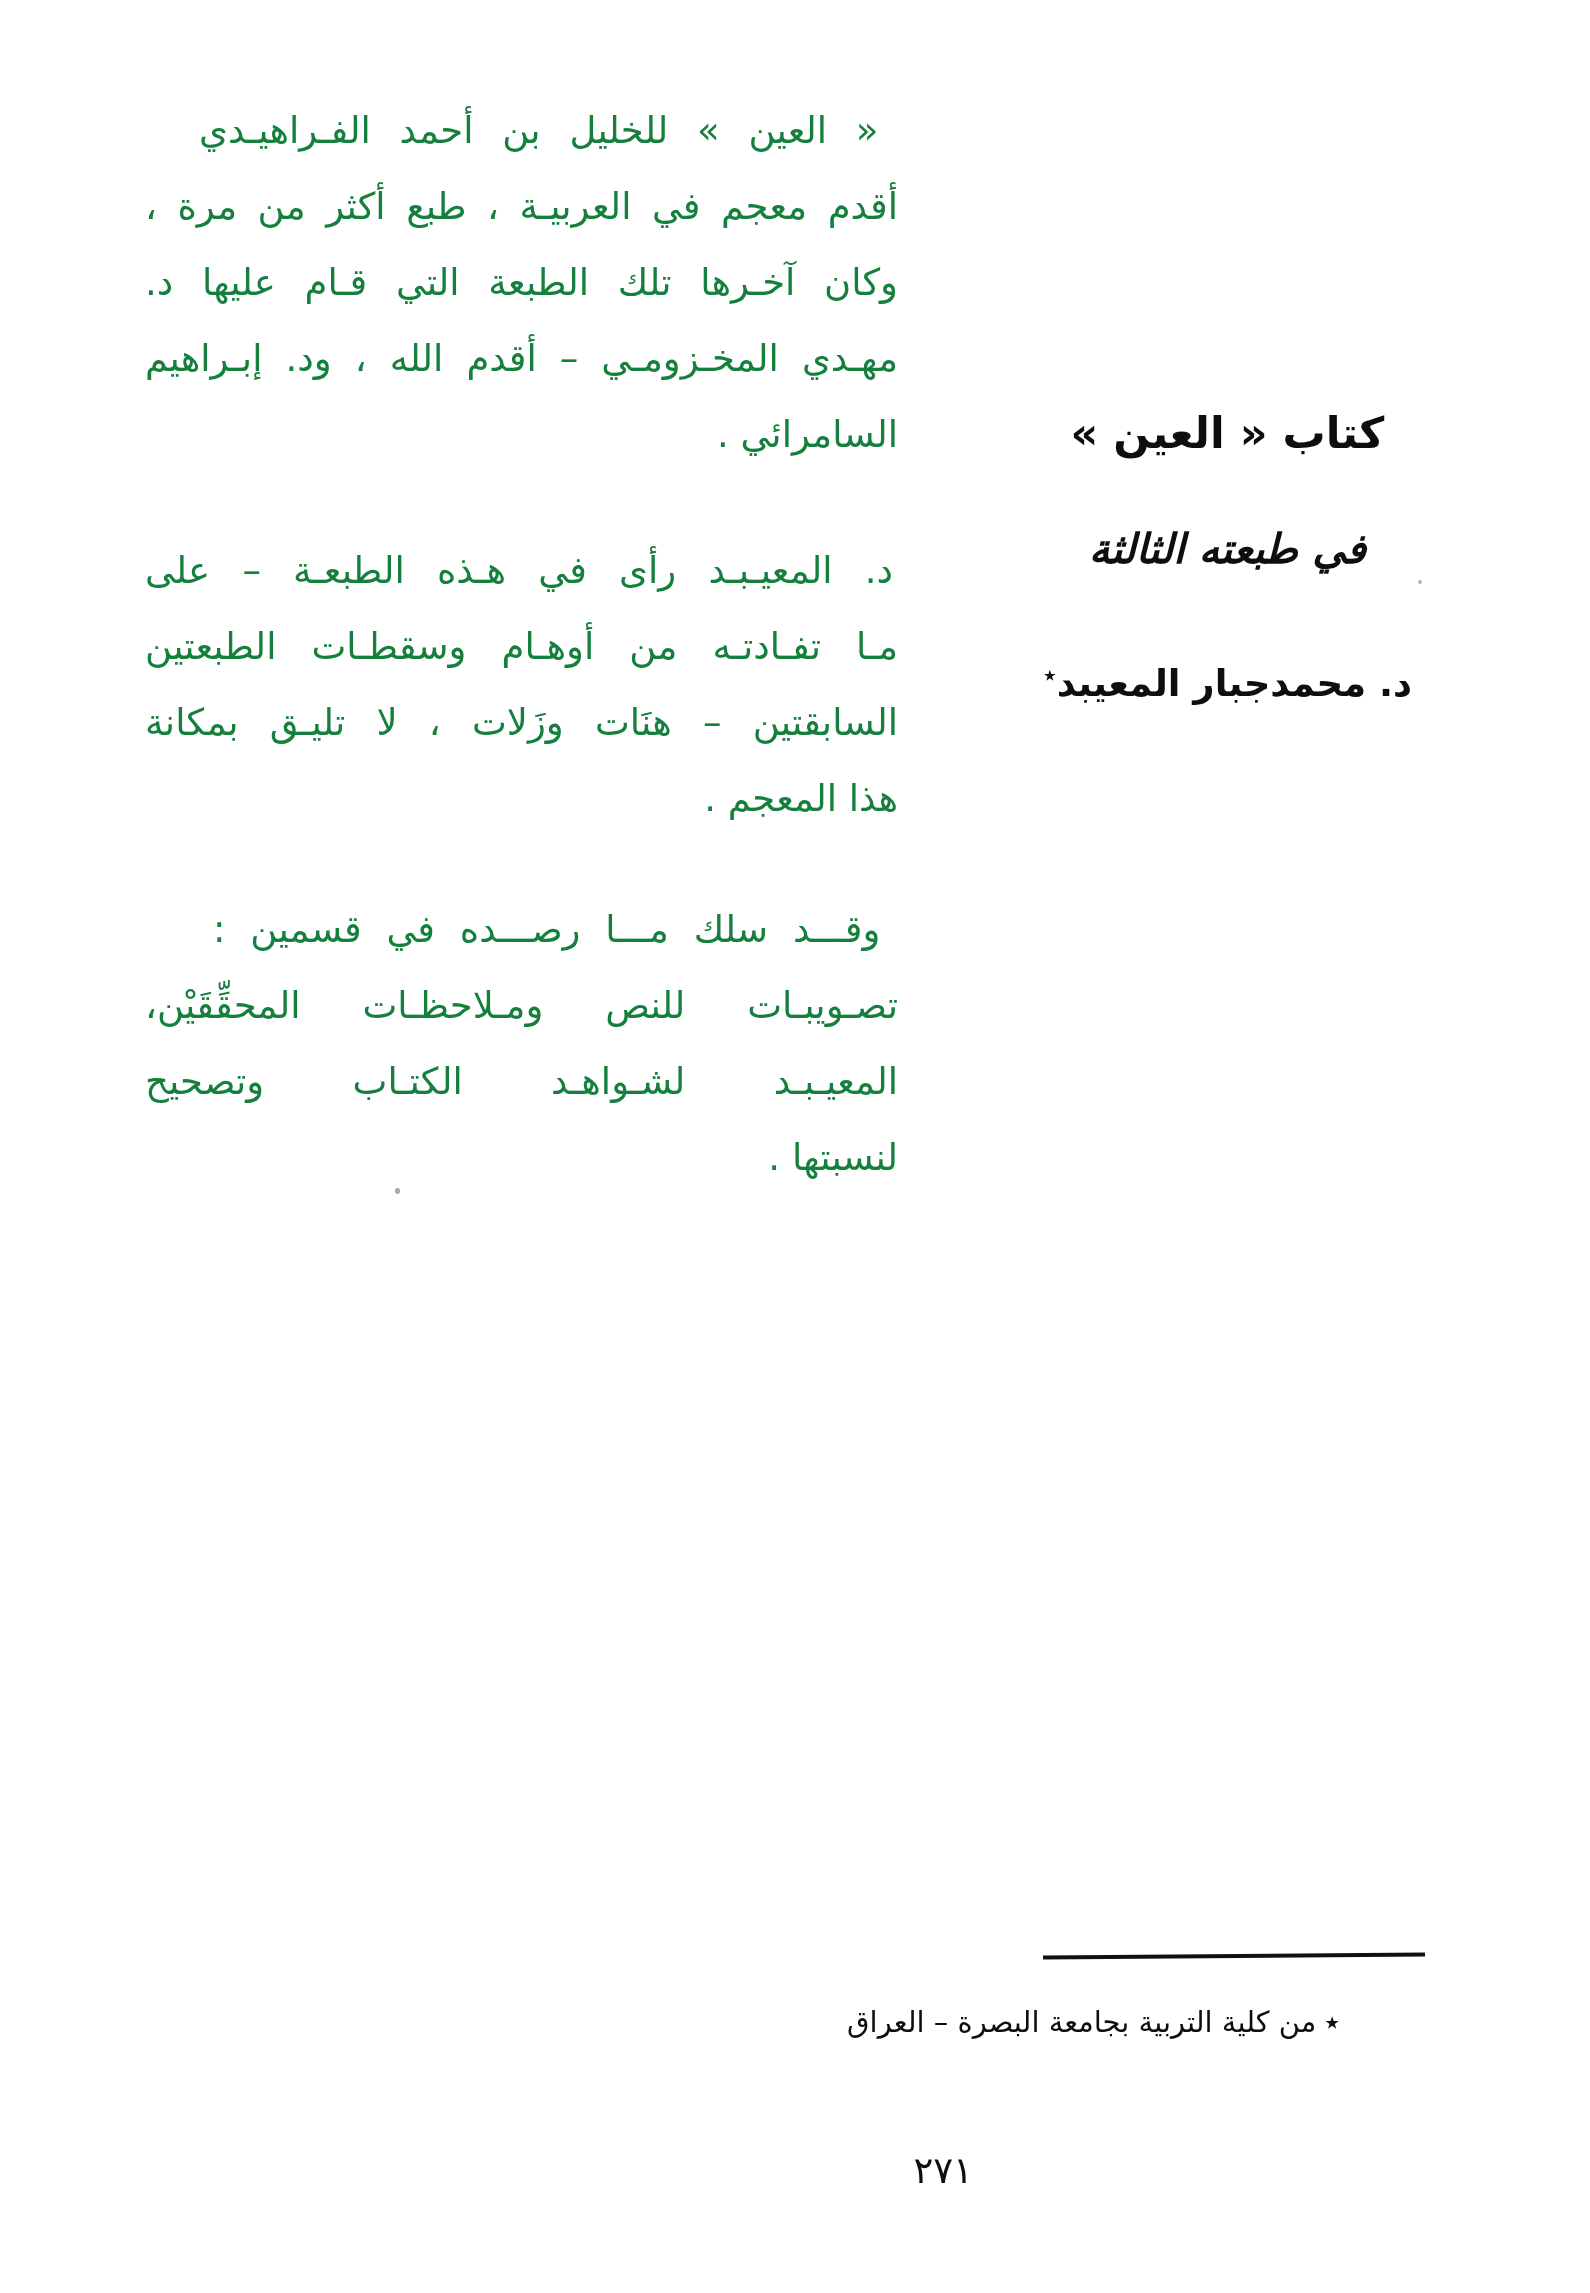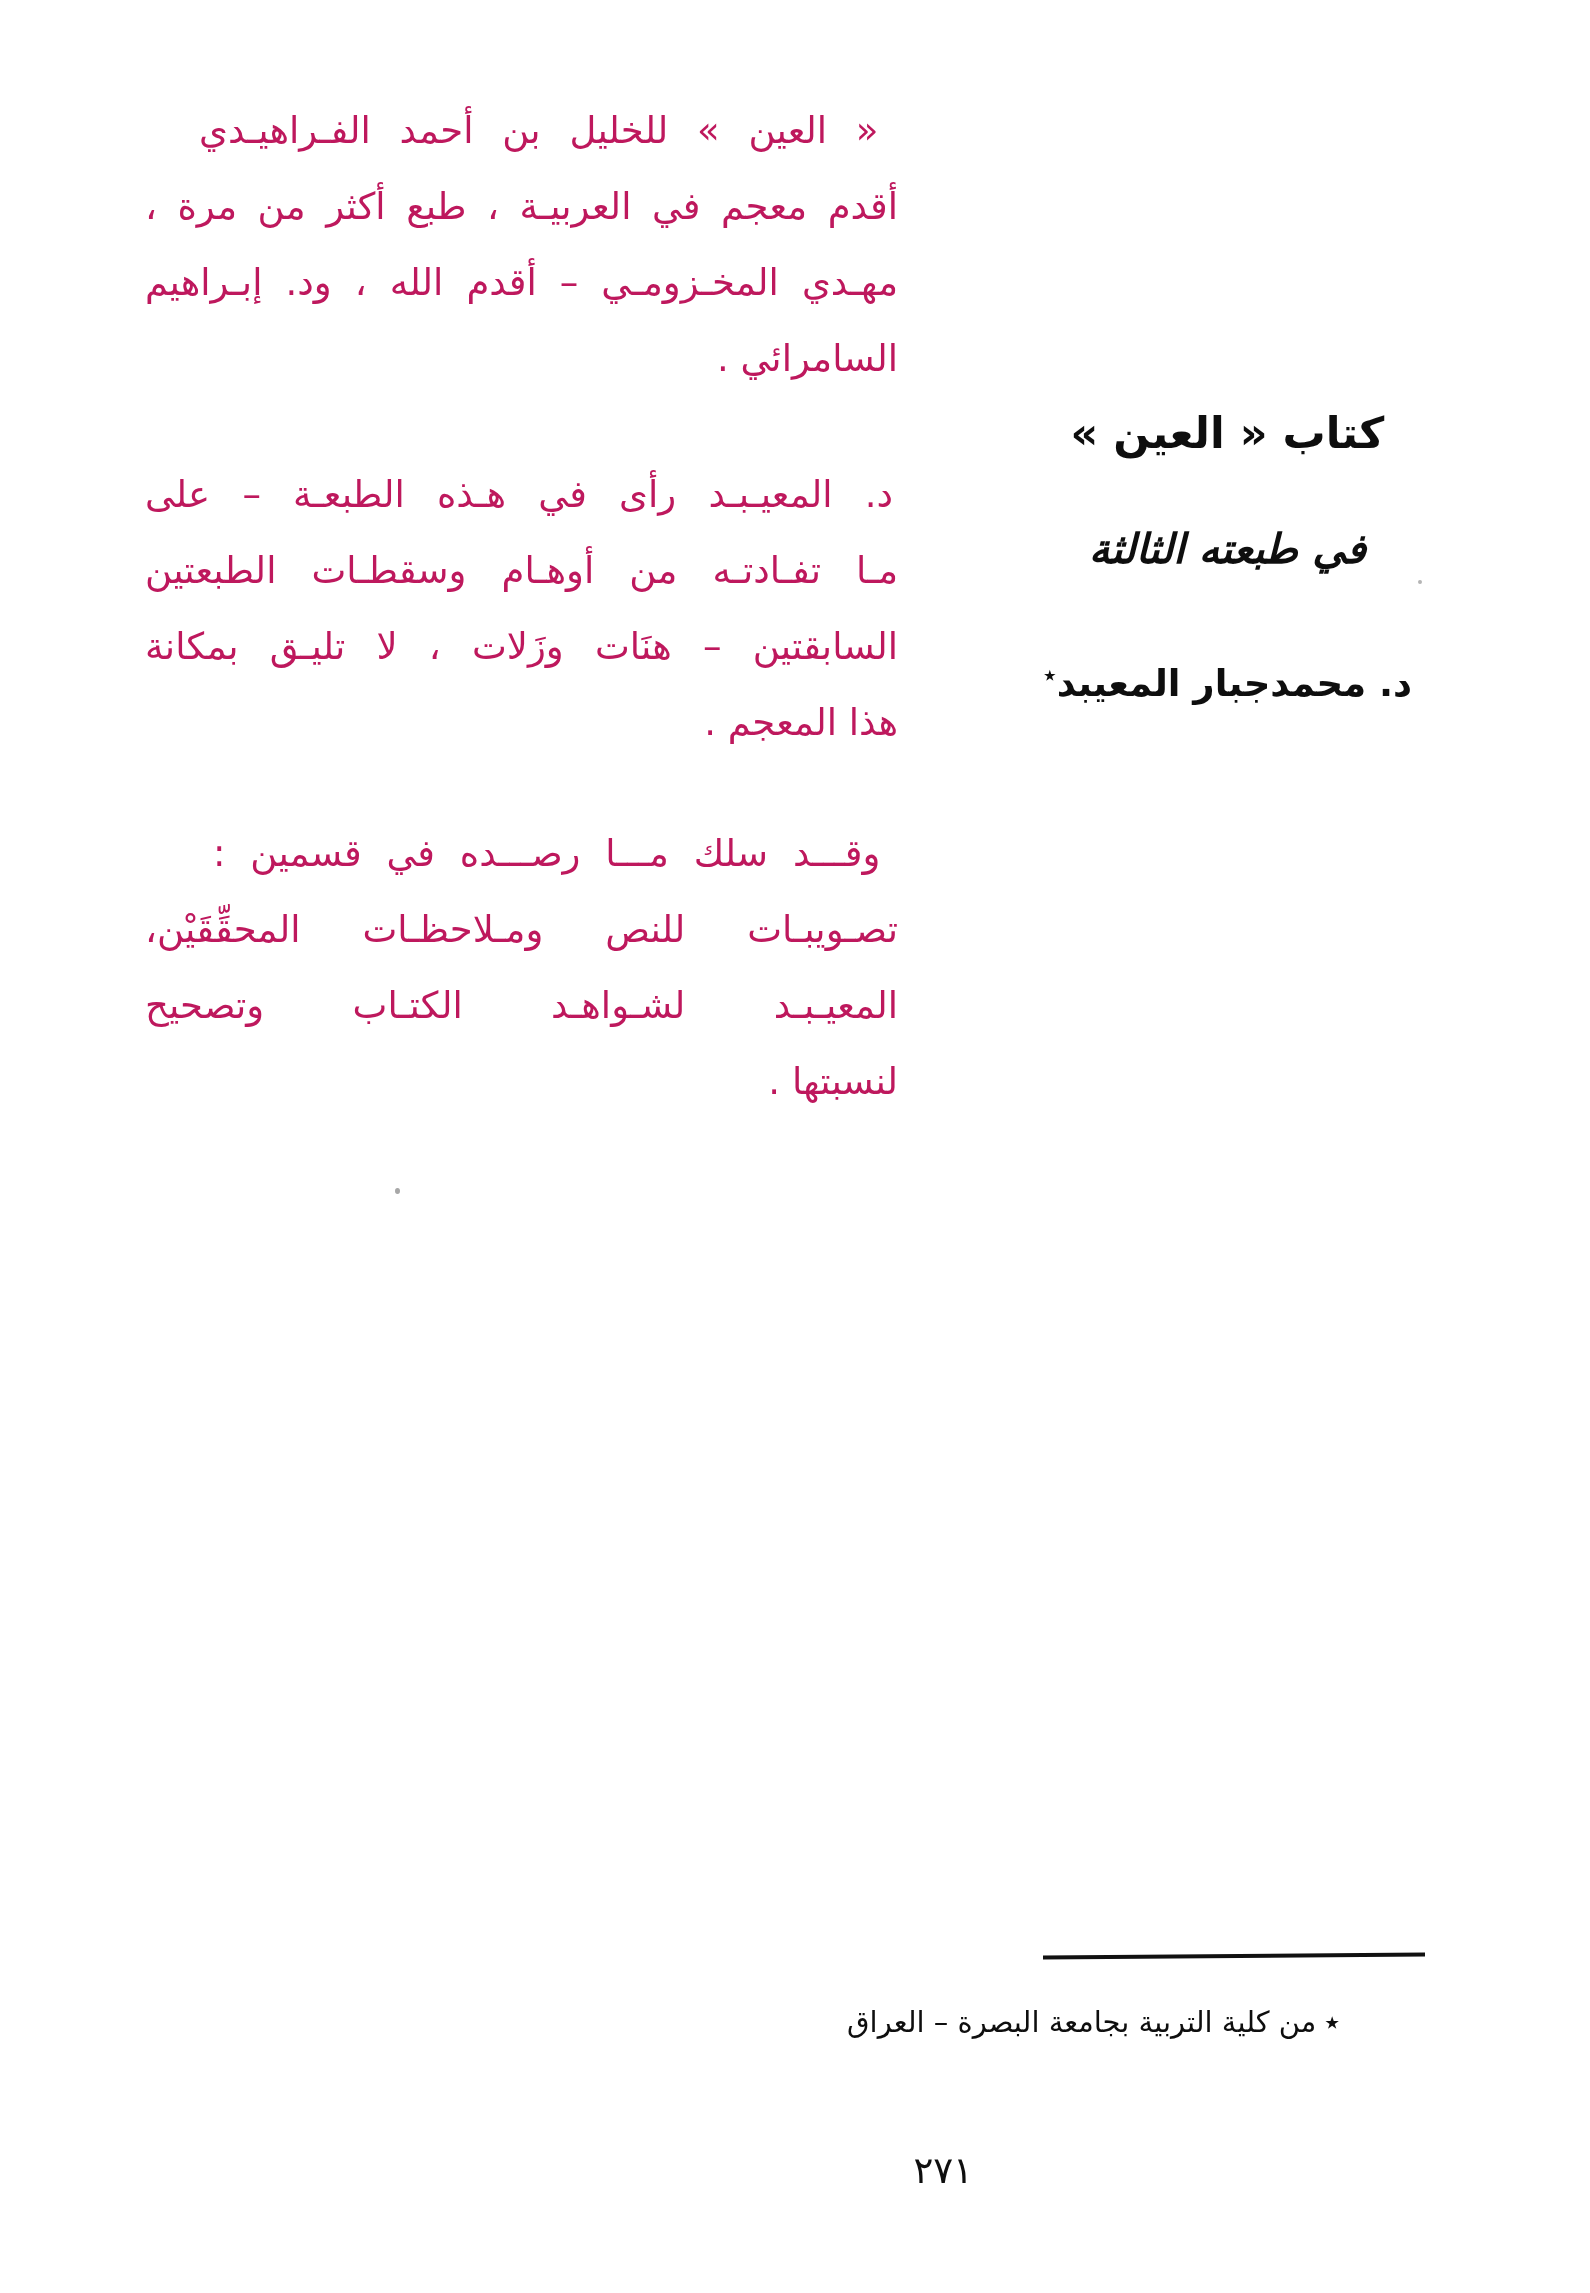--- a/index.html
+++ b/index.html
@@ -25,21 +25,21 @@
   .para.p2 { margin-top: 60px; }
   .para.p3 { margin-top: 55px; }
   .line {
     direction: rtl;
     font-size: 37px;
     line-height: 76px;
     max-height: 76px;
     overflow: hidden;
     text-align: justify;
     text-align-last: justify;
-    color: #be185d;
+    color: #15803d;
     letter-spacing: 0.5px;
   }
   .line.last {
     text-align: right;
     text-align-last: right;
   }
   .line.open-p1 { padding-right: 19.5px; padding-left: 54px; }
   .line.open-p2 { padding-right: 4.9px; }
   .line.open-p3 { padding-right: 17.6px; padding-left: 68px; }
 
@@ -124,20 +124,21 @@
 </head>
 <body>
 
 <div class="page">
 
   <section class="main-column">
 
     <div class="para p1">
       <div class="line open-p1">« العين » للخليل بن أحمد الفـراهيـدي</div>
       <div class="line">أقدم معجم في العربيـة ، طبع أكثر من مرة ،</div>
+      <div class="line">وكان آخـرها تلك الطبعة التي قـام عليها د.</div>
       <div class="line">مهـدي المخـزومـي – أقدم الله ، ود. إبـراهيم</div>
       <div class="line last">السامرائي .</div>
     </div>
 
     <div class="para p2">
       <div class="line open-p2">د. المعيـبـد رأى في هـذه الطبعـة – على</div>
       <div class="line">مـا تفـادتـه من أوهـام وسقطـات الطبعتين</div>
       <div class="line">السابقتين – هنَات وزَلات ، لا تليـق بمكانة</div>
       <div class="line last">هذا المعجم .</div>
     </div>

